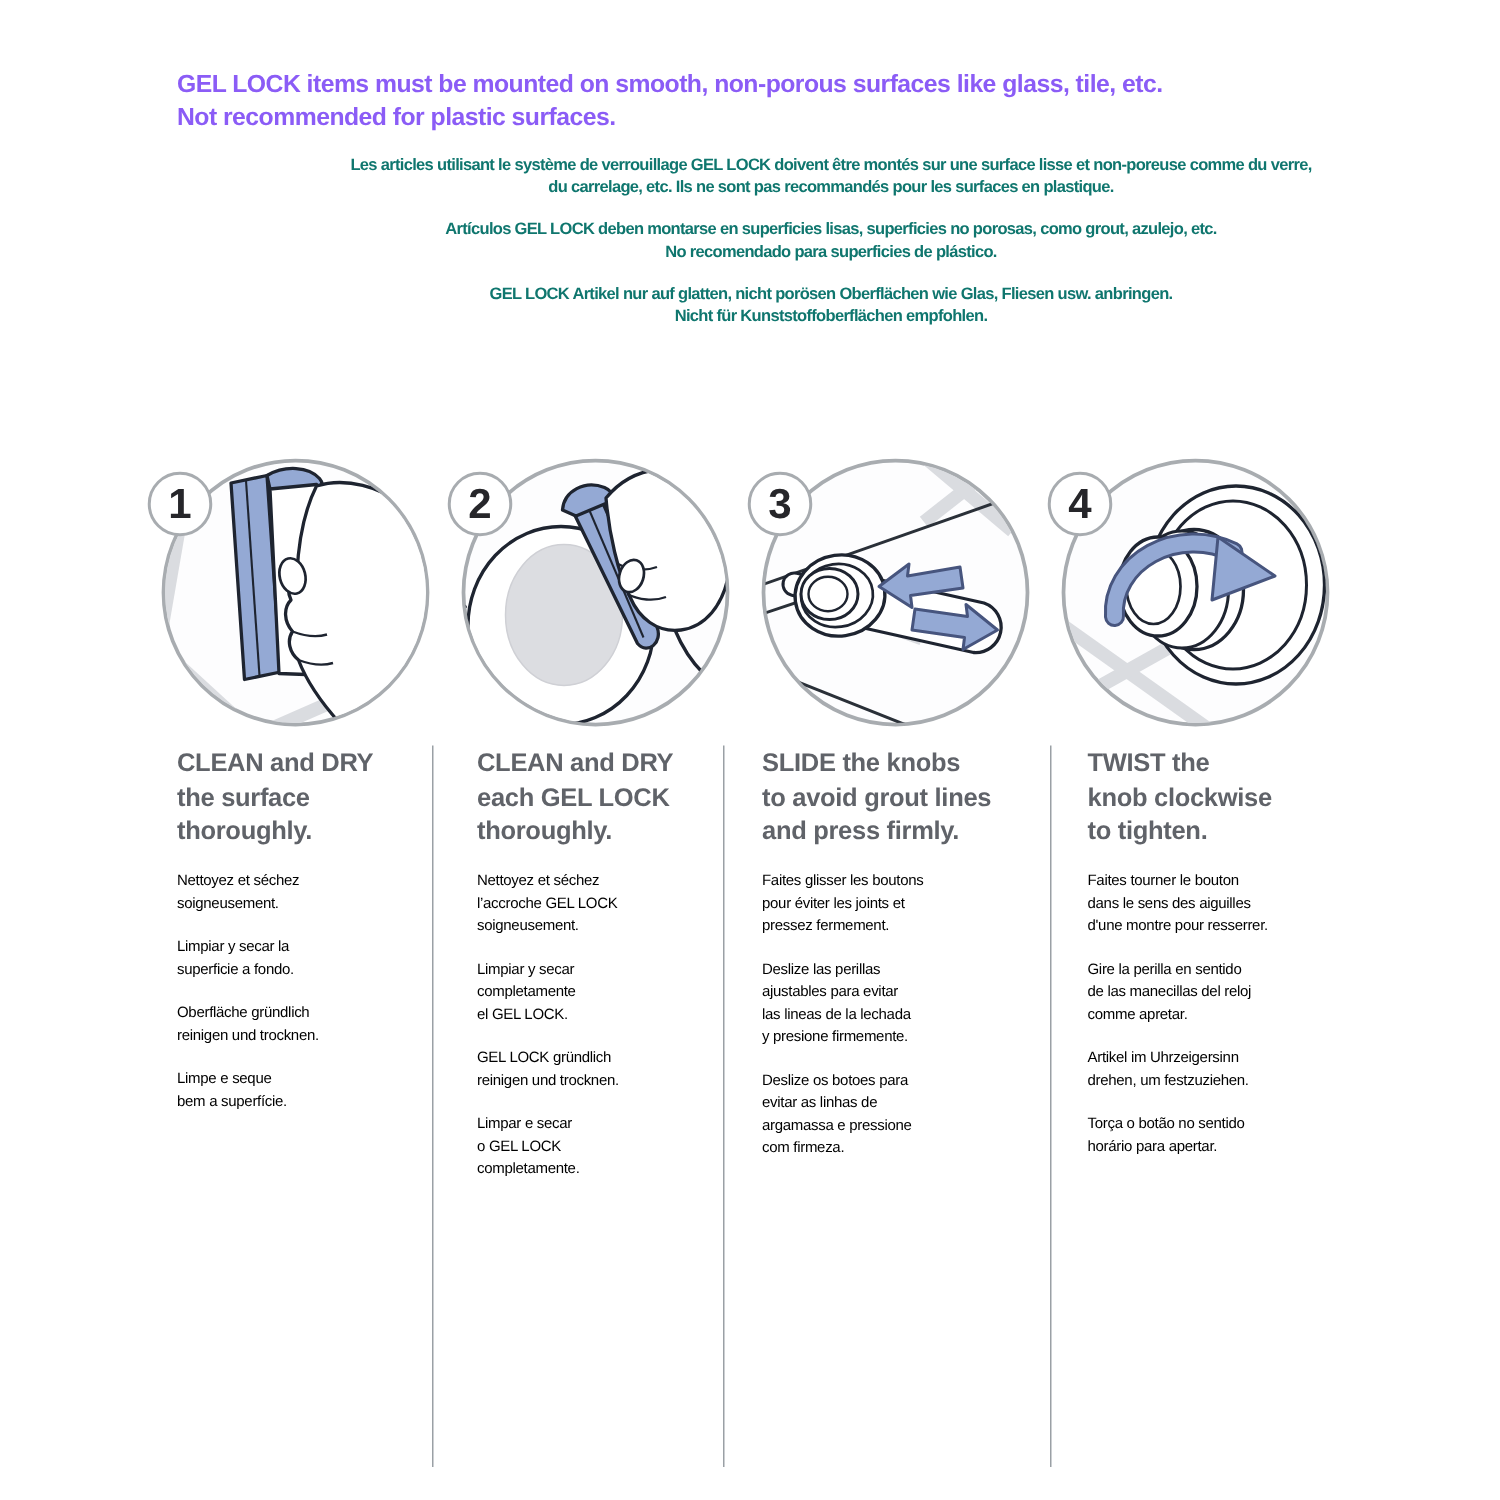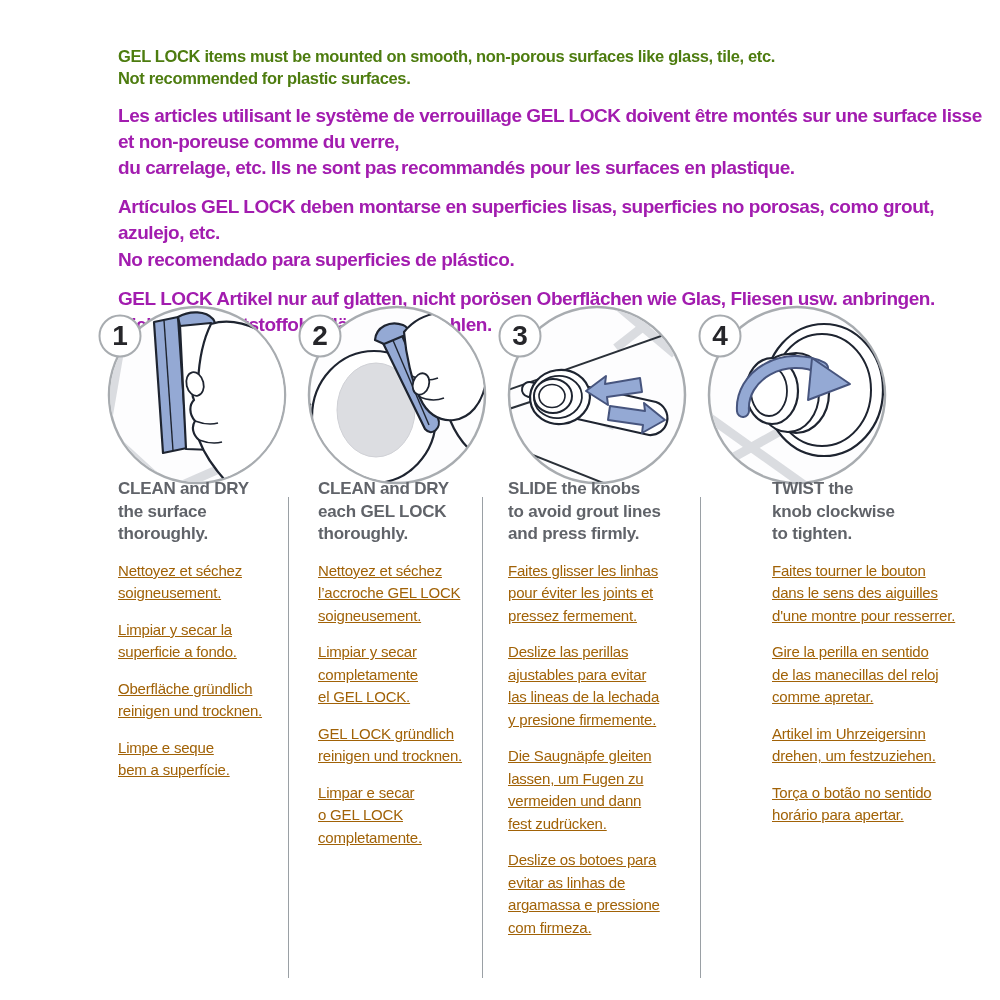--- a/index.html
+++ b/index.html
@@ -4,37 +4,37 @@
 <style>
   html,body{margin:0;padding:0;}
   body{
     width:1000px;height:1000px;background:#ffffff;position:relative;overflow:hidden;
     font-family:"Liberation Sans", sans-serif;
   }
   .page{position:absolute;inset:0;}
   
   .header-block{position:absolute;left:118px;top:46px;width:872px;}
   .hdr{margin:0;white-space:pre-line;font-weight:700;}
-  .hdr.en{font-size:16.5px;line-height:1.32;letter-spacing:-0.35px;color:#4d7c0f;}
-  .hdr.sub{font-size:19px;line-height:1.38;letter-spacing:-0.45px;margin-top:13px;color:#a21caf;}
+  .hdr.en{font-size:16.5px;line-height:1.32;letter-spacing:-0.35px;color:#8b5cf6;}
+  .hdr.sub{font-size:11px;line-height:1.38;letter-spacing:-0.45px;margin-top:13px;color:#0f766e;text-align:center;}
   
   .ill{position:absolute;top:298px;}
   .ill.s1{left:98px;}  .ill.s2{left:298px;}  .ill.s3{left:498px;}  .ill.s4{left:698px;}
   .badge-num{font-family:"Liberation Sans",sans-serif;font-size:28px;font-weight:700;fill:#26262a;text-anchor:middle;}
   
   .divider{position:absolute;top:497px;width:1px;height:481px;background:#9aa0a5;}
   .divider.d1{left:288px;} .divider.d2{left:482px;} .divider.d3{left:700px;}
   
-  .col{position:absolute;top:478px;}
+  .col{position:absolute;top:498px;}
   .col.c1{left:118px;width:168px;}
   .col.c2{left:318px;width:170px;}
   .col.c3{left:508px;width:184px;}
-  .col.c4{left:725px;width:210px;margin-left:47px;}
+  .col.c4{left:725px;width:210px;}
   .col h2{margin:0;font-size:17px;line-height:1.33;font-weight:700;color:#606369;white-space:pre-line;letter-spacing:-0.2px;}
-  .col p{margin:14px 0 0 0;font-size:15px;line-height:1.5;color:#a16207;white-space:pre-line;letter-spacing:-0.2px;text-decoration:underline;}
+  .col p{margin:14px 0 0 0;font-size:10px;line-height:1.5;color:#000000;white-space:pre-line;letter-spacing:-0.2px;}
 </style>
 </head>
 <body>
 
 <div class="page">
 
   <header class="header-block">
     <p class="hdr en">GEL LOCK items must be mounted on smooth, non-porous surfaces like glass, tile, etc.
 Not recommended for plastic surfaces.</p>
     <p class="hdr sub">Les articles utilisant le système de verrouillage GEL LOCK doivent être montés sur une surface lisse et non-poreuse comme du verre,
@@ -202,31 +202,27 @@
 reinigen und trocknen.</p>
     <p>Limpar e secar
 o GEL LOCK
 completamente.</p>
   </div>
 
   <div class="col c3">
     <h2>SLIDE the knobs
 to avoid grout lines
 and press firmly.</h2>
-    <p>Faites glisser les linhas
+    <p>Faites glisser les boutons
 pour éviter les joints et
 pressez fermement.</p>
     <p>Deslize las perillas
 ajustables para evitar
 las lineas de la lechada
 y presione firmemente.</p>
-    <p>Die Saugnäpfe gleiten
-lassen, um Fugen zu
-vermeiden und dann
-fest zudrücken.</p>
     <p>Deslize os botoes para
 evitar as linhas de
 argamassa e pressione
 com firmeza.</p>
   </div>
 
   <div class="col c4">
     <h2>TWIST the
 knob clockwise
 to tighten.</h2>

